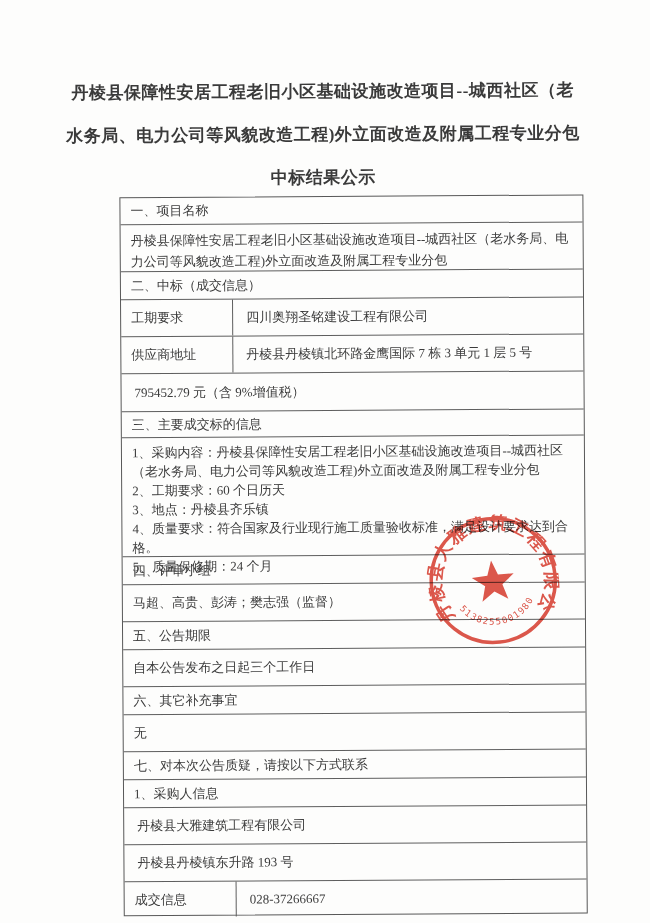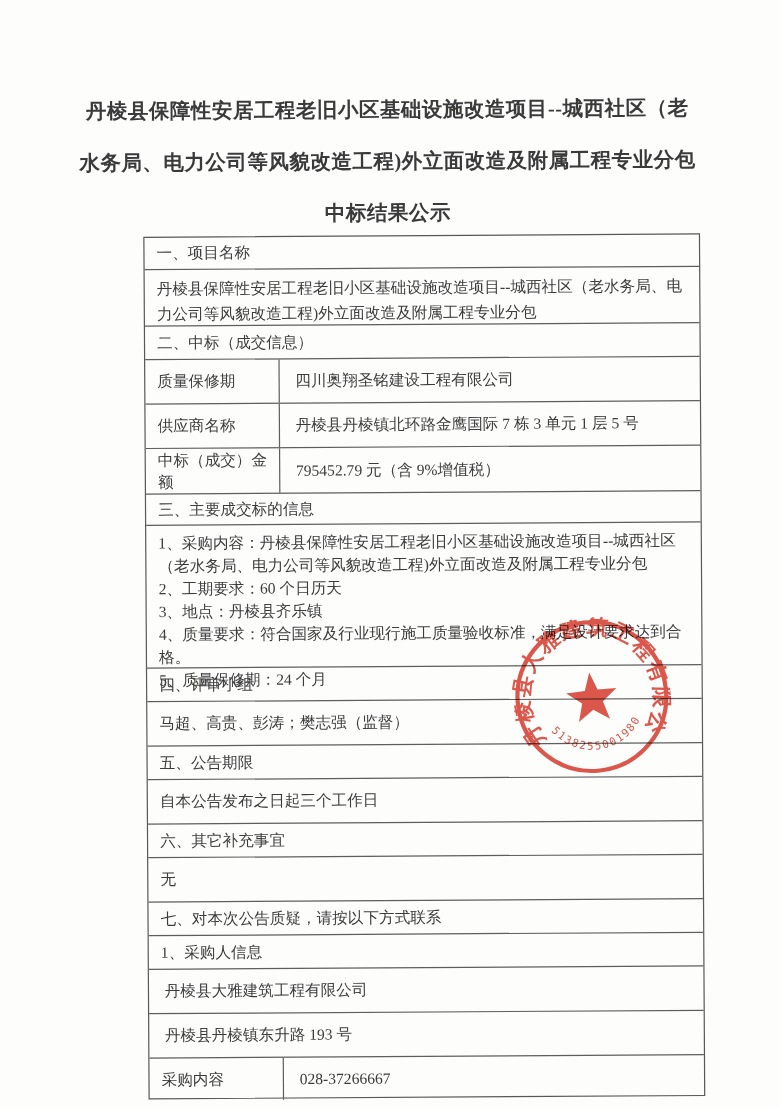--- a/index.html
+++ b/index.html
@@ -61,29 +61,28 @@
     <div>中标结果公示</div>
   </div>
 
   <div class="tbl">
 
     <div class="row h27">一、项目名称</div>
     <div class="row h47 content2">丹棱县保障性安居工程老旧小区基础设施改造项目--城西社区（老水务局、电力公司等风貌改造工程)外立面改造及附属工程专业分包</div>
 
     <div class="row h28">二、中标（成交信息）</div>
     <div class="row h37 pair">
-      <div class="cell-label">质量保修期</div>
+      <div class="cell-label">工期要求</div>
       <div class="cell-value">四川奥翔圣铭建设工程有限公司</div>
     </div>
     <div class="row h37 pair">
-      <div class="cell-label">供应商名称</div>
+      <div class="cell-label">供应商地址</div>
       <div class="cell-value">丹棱县丹棱镇北环路金鹰国际 7 栋 3 单元 1 层 5 号</div>
     </div>
     <div class="row h38 pair">
-      <div class="cell-label">中标（成交）金额</div>
       <div class="cell-value">795452.79 元（含 9%增值税）</div>
     </div>
 
     <div class="row h26">三、主要成交标的信息</div>
     <div class="row h119 multi">
       <p class="ln">1、采购内容：丹棱县保障性安居工程老旧小区基础设施改造项目--城西社区（老水务局、电力公司等风貌改造工程)外立面改造及附属工程专业分包</p>
       <p class="ln">2、工期要求：60 个日历天</p>
       <p class="ln">3、地点：丹棱县齐乐镇</p>
       <p class="ln">4、质量要求：符合国家及行业现行施工质量验收标准，满足设计要求达到合格。</p>
       <p class="ln">5、质量保修期：24 个月</p>
@@ -100,21 +99,21 @@
 
     <div class="row h28">七、对本次公告质疑，请按以下方式联系</div>
     <div class="row h28">1、采购人信息</div>
     <div class="row h37 pair">
       <div class="cell-value">丹棱县大雅建筑工程有限公司</div>
     </div>
     <div class="row h37 pair">
       <div class="cell-value">丹棱县丹棱镇东升路 193 号</div>
     </div>
     <div class="row h35 pair">
-      <div class="cell-label">采购内容</div>
+      <div class="cell-label">成交信息</div>
       <div class="cell-value">028-37266667</div>
     </div>
 
   </div>
 
   <svg class="stamp" viewBox="0 0 130 130" aria-hidden="true">
     <defs>
       <path id="arcTop" d="M 25.2 98.4 A 52 52 0 1 1 104.8 98.4" fill="none"></path>
       <path id="arcBottom" d="M 26.9 87 A 44 44 0 0 0 103.1 87" fill="none"></path>
     </defs>

